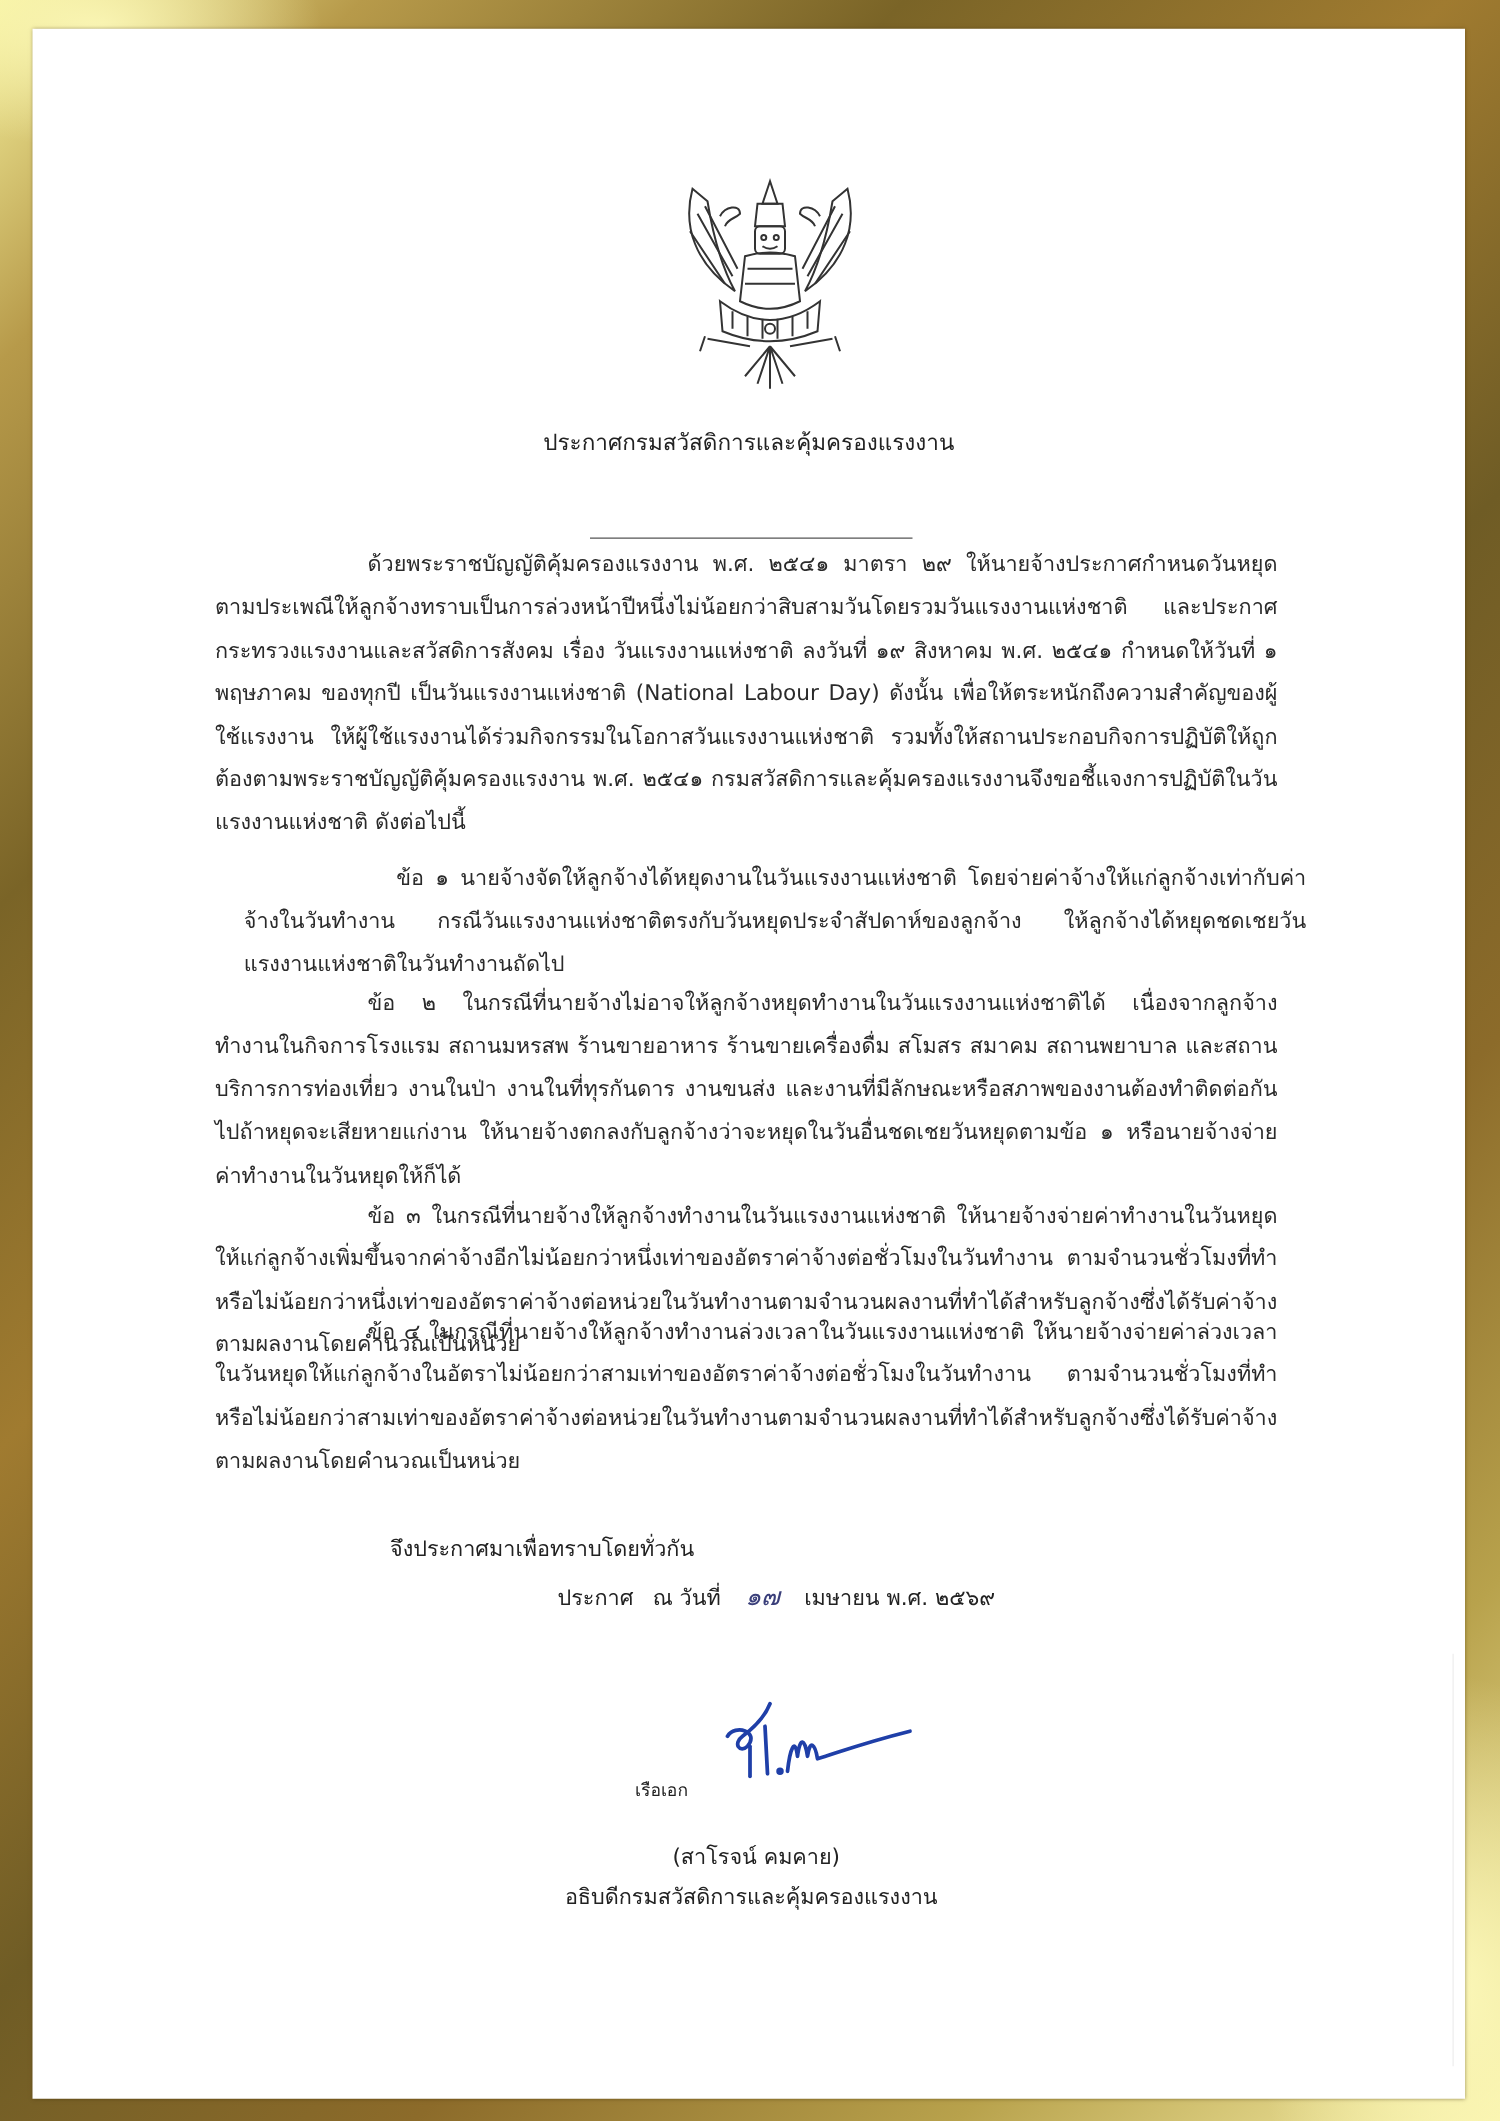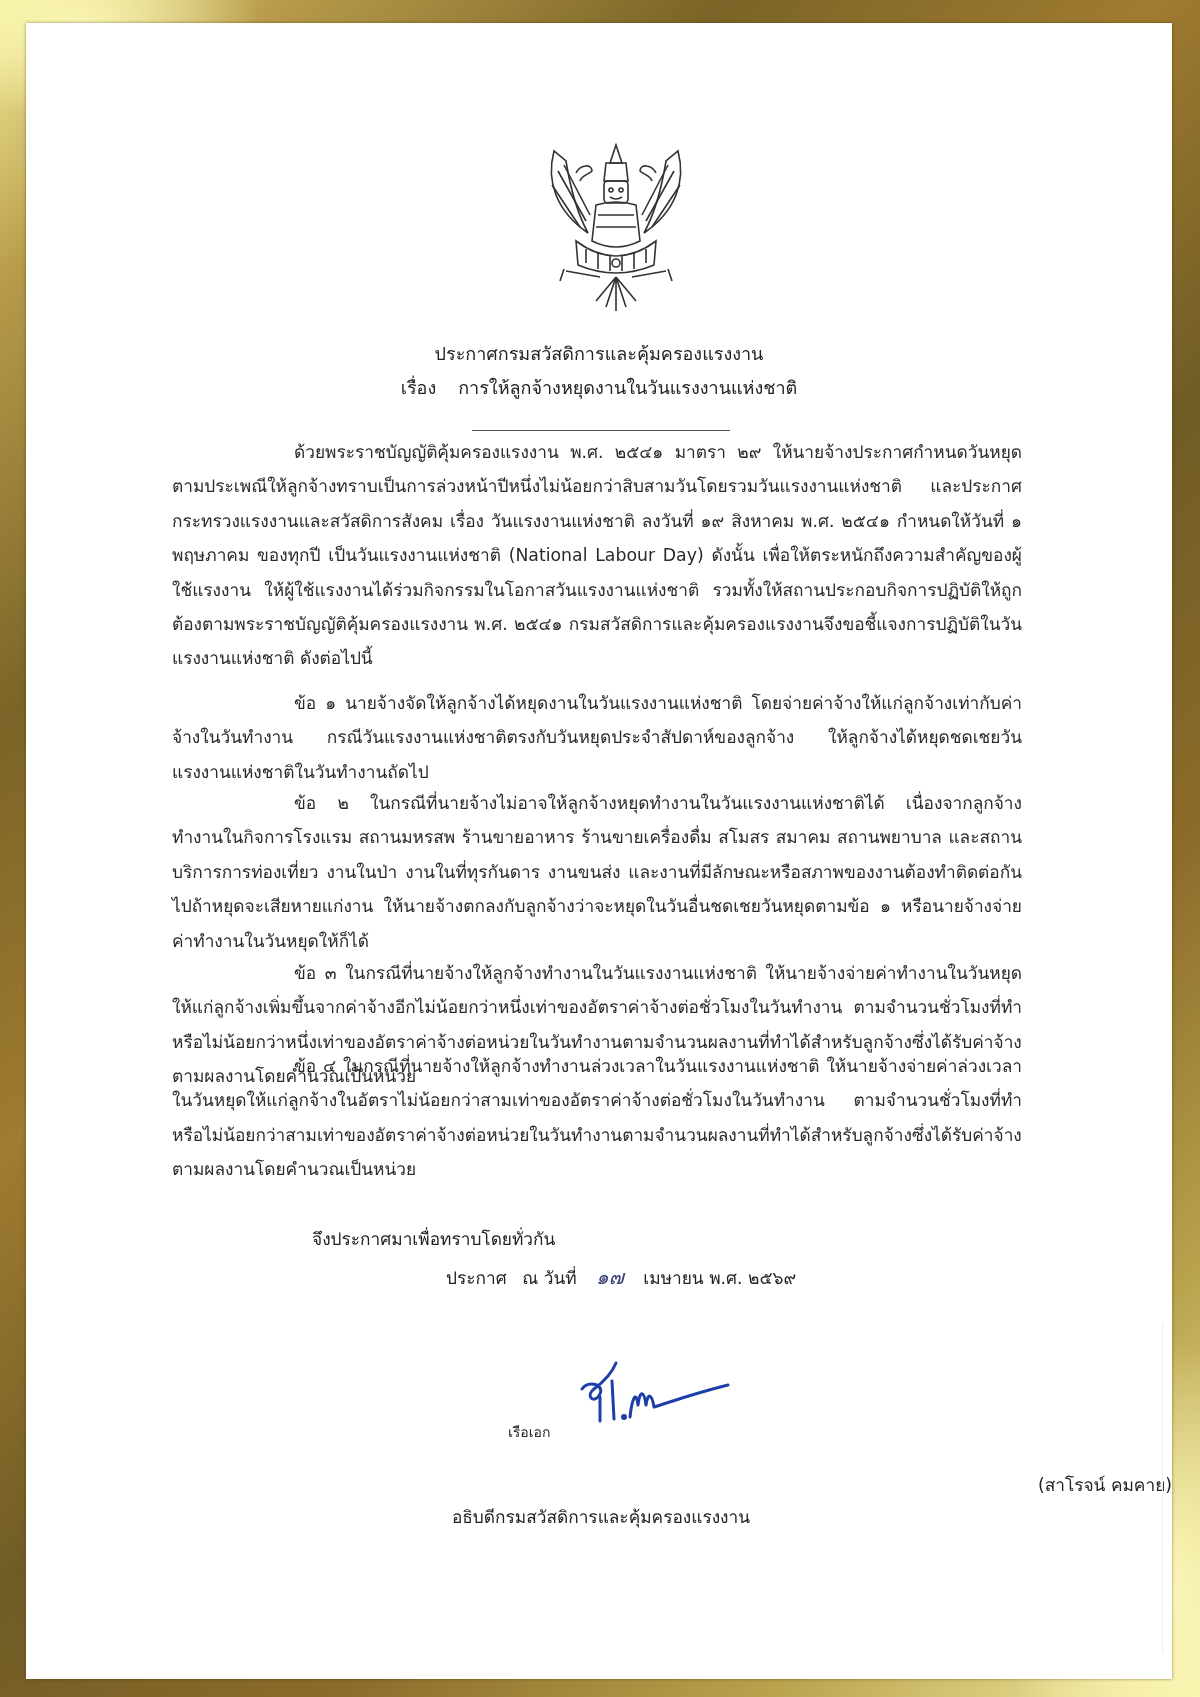--- a/index.html
+++ b/index.html
@@ -35,34 +35,34 @@
   .rule {
     position: absolute; left: 446px; top: 407px; width: 258px; height: 1px; background: #555;
   }
   .body-text {
     position: absolute; left: 146px; width: 850px;
     font-size: 17.3px; line-height: 34.4px; text-align: justify; text-align-last: left;
     color: #2a2a2a;
   }
   .body-text p { margin: 0; text-indent: 122px; }
   .p1 { top: 412px; }
-  .p2 { top: 663px; }
+  .p2 { top: 663px; margin-left: 23px; }
   .p3 { top: 763px; }
   .p4 { top: 933px; }
   .p5 { top: 1026px; }
   .closing { position: absolute; left: 268px; top: 1202px; font-size: 17.3px; margin-left: 18px; }
   .dateline { position: absolute; left: 420px; top: 1238px; font-size: 17.3px; text-align: right; }
   .dateline .gap { display: inline-block; width: 10px; }
   .dateline .handwritten {
     font-family: "DejaVu Serif", serif; font-style: italic; color: #3a3f7a;
     font-size: 20px; margin: 0 14px;
   }
   .rank { position: absolute; left: 482px; top: 1398px; font-size: 14px; }
   .signature { position: absolute; left: 552px; top: 1336px; width: 160px; height: 80px; }
-  .signer-name { position: absolute; left: 0; width: 1146px; top: 1448px; text-align: right; font-size: 17.3px; padding-left: 12px; box-sizing: border-box;}
+  .signer-name { position: absolute; left: 0; width: 1146px; top: 1448px; text-align: center; font-size: 17.3px; padding-left: 12px; box-sizing: border-box;}
   .signer-title { position: absolute; left: 0; width: 1146px; top: 1480px; text-align: center; font-size: 17.3px; padding-left: 4px; box-sizing: border-box;}
   .right-strip { position: absolute; left: 1136px; top: 1300px; width: 1px; height: 330px; background: #eee; }
 </style>
 </head>
 <body>
 
 <div class="frame-glow-tl"></div>
 <div class="frame-glow-br"></div>
 
 <div class="page">
@@ -94,23 +94,20 @@
 
       <path d="M30 130 L64 136 M130 130 L96 136"></path>
       <path d="M28 128 L24 140 M132 128 L136 140"></path>
 
       <path d="M80 136 L70 166 M80 136 L90 166 M80 136 L60 160 M80 136 L100 160 M80 136 L80 170"></path>
       <circle cx="80" cy="122" r="4"></circle>
     </g>
   </svg>
 
   <div class="header title1">ประกาศกรมสวัสดิการและคุ้มครองแรงงาน</div>
-  <div class="header title2">
-    <span class="subj-label">เรื่อง</span><span>การให้ลูกจ้างหยุดงานในวันแรงงานแห่งชาติ</span>
-  </div>
 
   <div class="rule"></div>
 
   <div class="body-text p1">
       <p>ด้วยพระราชบัญญัติคุ้มครองแรงงาน พ.ศ. ๒๕๔๑ มาตรา ๒๙ ให้นายจ้างประกาศกำหนดวันหยุดตามประเพณีให้ลูกจ้างทราบเป็นการล่วงหน้าปีหนึ่งไม่น้อยกว่าสิบสามวันโดยรวมวันแรงงานแห่งชาติ และประกาศกระทรวงแรงงานและสวัสดิการสังคม เรื่อง วันแรงงานแห่งชาติ ลงวันที่ ๑๙ สิงหาคม พ.ศ. ๒๕๔๑ กำหนดให้วันที่ ๑ พฤษภาคม ของทุกปี เป็นวันแรงงานแห่งชาติ (National Labour Day) ดังนั้น เพื่อให้ตระหนักถึงความสำคัญของผู้ใช้แรงงาน ให้ผู้ใช้แรงงานได้ร่วมกิจกรรมในโอกาสวันแรงงานแห่งชาติ รวมทั้งให้สถานประกอบกิจการปฏิบัติให้ถูกต้องตามพระราชบัญญัติคุ้มครองแรงงาน พ.ศ. ๒๕๔๑ กรมสวัสดิการและคุ้มครองแรงงานจึงขอชี้แจงการปฏิบัติในวันแรงงานแห่งชาติ ดังต่อไปนี้</p>
     </div>
   <div class="body-text p2">
       <p>ข้อ ๑ นายจ้างจัดให้ลูกจ้างได้หยุดงานในวันแรงงานแห่งชาติ โดยจ่ายค่าจ้างให้แก่ลูกจ้างเท่ากับค่าจ้างในวันทำงาน กรณีวันแรงงานแห่งชาติตรงกับวันหยุดประจำสัปดาห์ของลูกจ้าง ให้ลูกจ้างได้หยุดชดเชยวันแรงงานแห่งชาติในวันทำงานถัดไป</p>
     </div>
   <div class="body-text p3">

